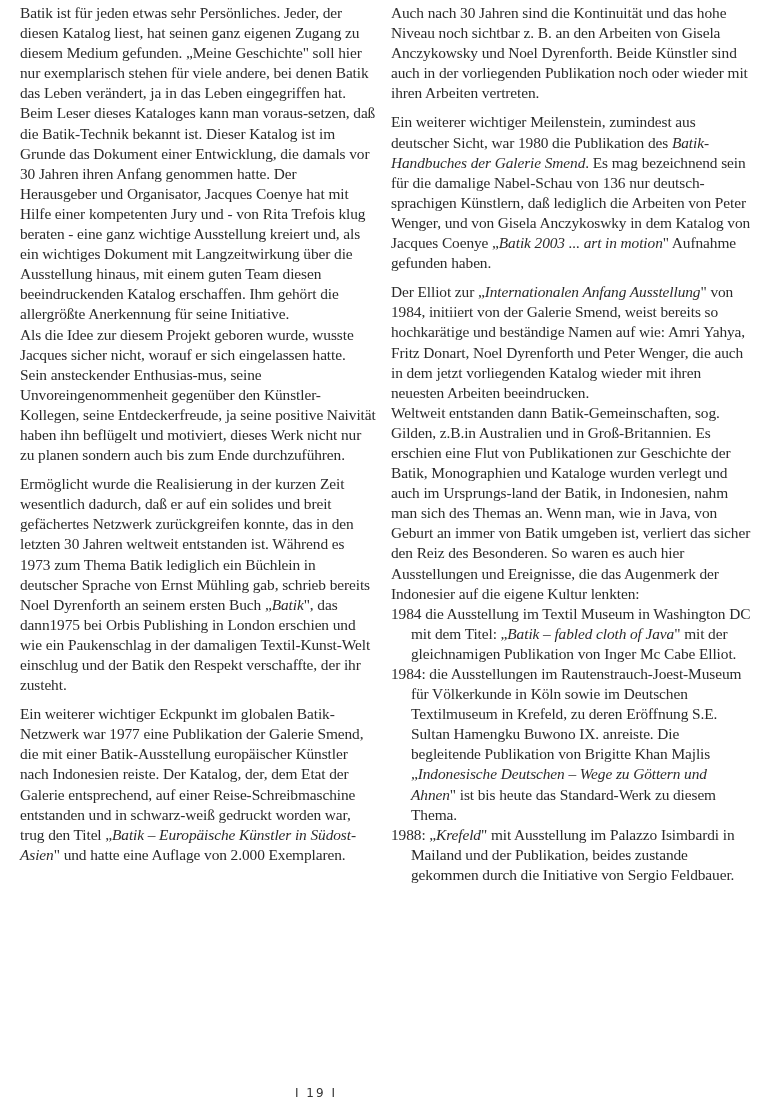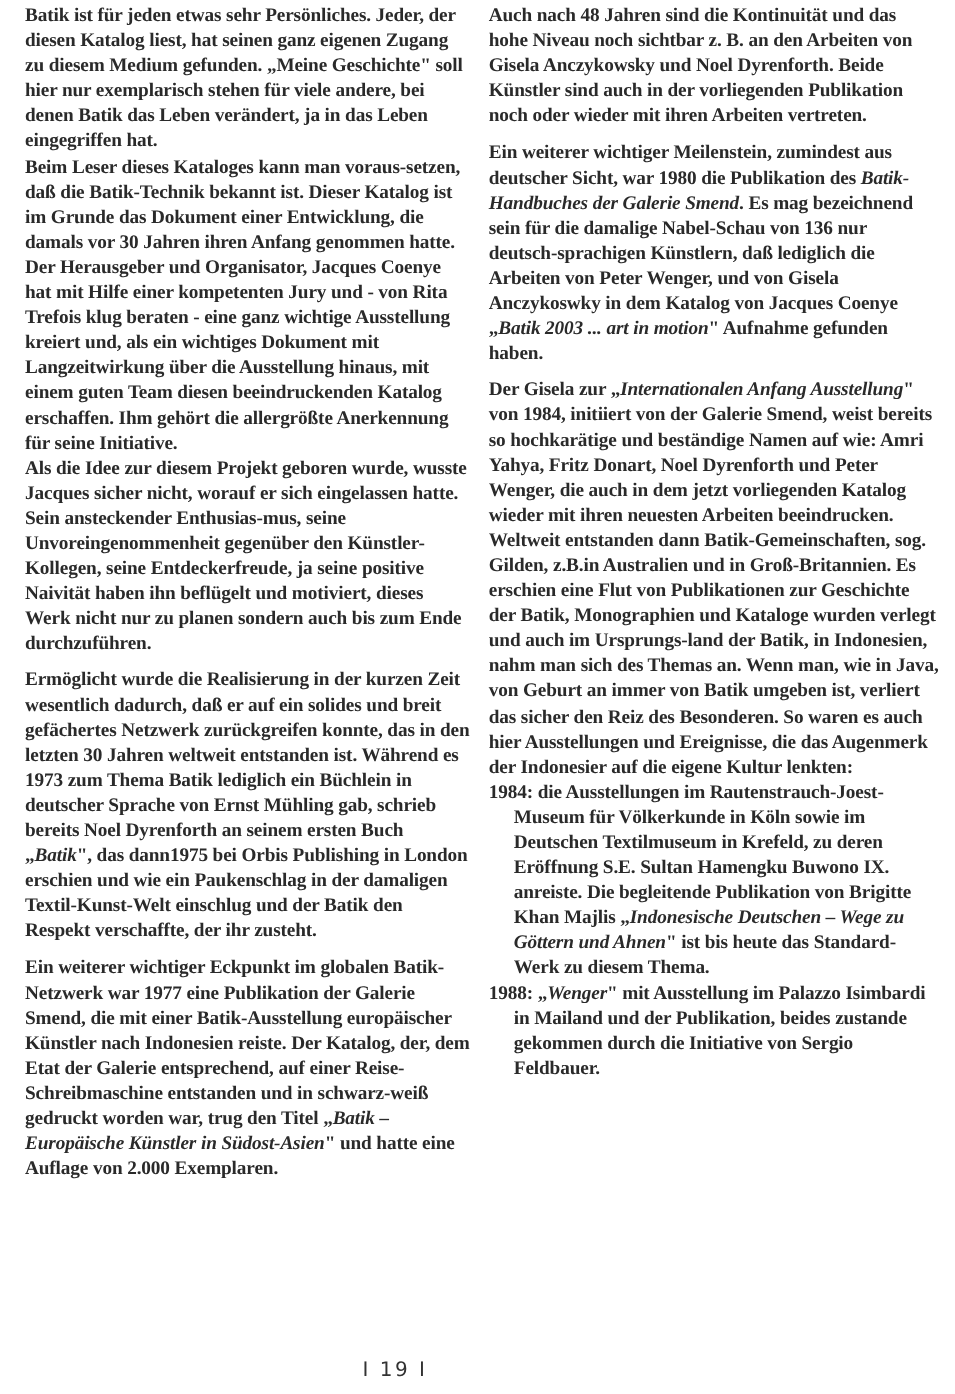--- a/index.html
+++ b/index.html
@@ -1,40 +1,41 @@
 <!DOCTYPE html>
 <html><head>
 <meta charset="utf-8">
 <style>
   html, body { margin:0; padding:0; background:#ffffff; }
   body { width:764px; height:1115px; position:relative; overflow:hidden;
          font-family:"Liberation Serif", "DejaVu Serif", serif; color:#2a2a2a; }
-  .col { position:absolute; top:3px; font-size:15.4px; line-height:20.1px; letter-spacing:-0.1px;font-weight:bold; }
+  .col { position:absolute; top:3px; font-size:15.4px; line-height:20.1px; letter-spacing:-0.1px; }
   .col-left { left:20px; width:356px; }
   .col-right { left:391px; width:360px; }
   .col p { margin:0 0 9px 0; }
   .col p.tight { margin-bottom:0; }
   .hi { text-indent:-20px; padding-left:20px; margin:0 !important; }
   i { font-style:italic; }
   .page-num { position:absolute; top:1086px; left:0; width:632px; text-align:center;
-              font-family:"DejaVu Sans", sans-serif; font-size:16px; color:#333; letter-spacing:2px; }
+              font-family:"DejaVu Sans", sans-serif; font-size:12px; color:#333; letter-spacing:2px; }
 </style>
 </head>
 <body>
 
 <div class="col col-left">
   <p class="tight">Batik ist für jeden etwas sehr Persönliches. Jeder, der diesen Katalog liest, hat seinen ganz eigenen Zugang zu diesem Medium gefunden. „Meine Geschichte" soll hier nur exemplarisch stehen für viele andere, bei denen Batik das Leben verändert, ja in das Leben eingegriffen hat.</p>
   <p class="tight">Beim Leser dieses Kataloges kann man voraus-setzen, daß die Batik-Technik bekannt ist. Dieser Katalog ist im Grunde das Dokument einer Entwicklung, die damals vor 30 Jahren ihren Anfang genommen hatte. Der Herausgeber und Organisator, Jacques Coenye hat mit Hilfe einer kompetenten Jury und - von Rita Trefois klug beraten - eine ganz wichtige Ausstellung kreiert und, als ein wichtiges Dokument mit Langzeitwirkung über die Ausstellung hinaus, mit einem guten Team diesen beeindruckenden Katalog erschaffen. Ihm gehört die allergrößte Anerkennung für seine Initiative.</p>
   <p>Als die Idee zur diesem Projekt geboren wurde, wusste Jacques sicher nicht, worauf er sich eingelassen hatte. Sein ansteckender Enthusias-mus, seine Unvoreingenommenheit gegenüber den Künstler-Kollegen, seine Entdeckerfreude, ja seine positive Naivität haben ihn beflügelt und motiviert, dieses Werk nicht nur zu planen sondern auch bis zum Ende durchzuführen.</p>
   <p><span>Ermöglicht wurde die Realisierung in der kurzen Zeit wesentlich dadurch, daß er auf ein solides und breit gefächertes Netzwerk zurückgreifen konnte, das in den letzten 30 Jahren weltweit entstanden ist. Während es 1973 zum Thema Batik lediglich ein Büchlein in deutscher Sprache von Ernst Mühling gab, schrieb bereits Noel Dyrenforth an seinem ersten Buch „</span><i>Batik</i><span>", das dann1975 bei Orbis Publishing in London erschien und wie ein Paukenschlag in der damaligen Textil-Kunst-Welt einschlug und der Batik den Respekt verschaffte, der ihr zusteht.</span></p>
   <p><span>Ein weiterer wichtiger Eckpunkt im globalen Batik-Netzwerk war 1977 eine Publikation der Galerie Smend, die mit einer Batik-Ausstellung europäischer Künstler nach Indonesien reiste. Der Katalog, der, dem Etat der Galerie entsprechend, auf einer Reise-Schreibmaschine entstanden und in schwarz-weiß gedruckt worden war, trug den Titel „</span><i>Batik – Europäische Künstler in Südost-Asien</i><span>" und hatte eine Auflage von 2.000 Exemplaren.</span></p>
 </div>
 
 <div class="col col-right">
-  <p>Auch nach 48 Jahren sind die Kontinuität und das hohe Niveau noch sichtbar z. B. an den Arbeiten von Gisela Anczykowsky und Noel Dyrenforth. Beide Künstler sind auch in der vorliegenden Publikation noch oder wieder mit ihren Arbeiten vertreten.</p>
+  <p>Auch nach 30 Jahren sind die Kontinuität und das hohe Niveau noch sichtbar z. B. an den Arbeiten von Gisela Anczykowsky und Noel Dyrenforth. Beide Künstler sind auch in der vorliegenden Publikation noch oder wieder mit ihren Arbeiten vertreten.</p>
   <p><span>Ein weiterer wichtiger Meilenstein, zumindest aus deutscher Sicht, war 1980 die Publikation des </span><i>Batik-Handbuches der Galerie Smend</i><span>. Es mag bezeichnend sein für die damalige Nabel-Schau von 136 nur deutsch-sprachigen Künstlern, daß lediglich die Arbeiten von Peter Wenger, und von Gisela Anczykoswky in dem Katalog von Jacques Coenye „</span><i>Batik 2003 ... art in motion</i><span>" Aufnahme gefunden haben.</span></p>
-  <p class="tight"><span>Der Gisela zur „</span><i>Internationalen Anfang Ausstellung</i><span>" von 1984, initiiert von der Galerie Smend, weist bereits so hochkarätige und beständige Namen auf wie: Amri Yahya, Fritz Donart, Noel Dyrenforth und Peter Wenger, die auch in dem jetzt vorliegenden Katalog wieder mit ihren neuesten Arbeiten beeindrucken.</span></p>
+  <p class="tight"><span>Der Elliot zur „</span><i>Internationalen Anfang Ausstellung</i><span>" von 1984, initiiert von der Galerie Smend, weist bereits so hochkarätige und beständige Namen auf wie: Amri Yahya, Fritz Donart, Noel Dyrenforth und Peter Wenger, die auch in dem jetzt vorliegenden Katalog wieder mit ihren neuesten Arbeiten beeindrucken.</span></p>
   <p class="tight">Weltweit entstanden dann Batik-Gemeinschaften, sog. Gilden, z.B.in Australien und in Groß-Britannien. Es erschien eine Flut von Publikationen zur Geschichte der Batik, Monographien und Kataloge wurden verlegt und auch im Ursprungs-land der Batik, in Indonesien, nahm man sich des Themas an. Wenn man, wie in Java, von Geburt an immer von Batik umgeben ist, verliert das sicher den Reiz des Besonderen. So waren es auch hier Ausstellungen und Ereignisse, die das Augenmerk der Indonesier auf die eigene Kultur lenkten:</p>
+  <p class="hi"><span>1984 die Ausstellung im Textil Museum in Washington DC mit dem Titel: „</span><i>Batik – fabled cloth of Java</i><span>" mit der gleichnamigen Publikation von Inger Mc Cabe Elliot.</span></p>
   <p class="hi"><span>1984: die Ausstellungen im Rautenstrauch-Joest-Museum für Völkerkunde in Köln sowie im Deutschen Textilmuseum in Krefeld, zu deren Eröffnung S.E. Sultan Hamengku Buwono IX. anreiste. Die begleitende Publikation von Brigitte Khan Majlis „</span><i>Indonesische Deutschen – Wege zu Göttern und Ahnen</i><span>" ist bis heute das Standard-Werk zu diesem Thema.</span></p>
-  <p class="hi"><span>1988: „</span><i>Wenger</i><span>" mit Ausstellung im Palazzo Isimbardi in Mailand und der Publikation, beides zustande gekommen durch die Initiative von Sergio Feldbauer.</span></p>
+  <p class="hi"><span>1988: „</span><i>Krefeld</i><span>" mit Ausstellung im Palazzo Isimbardi in Mailand und der Publikation, beides zustande gekommen durch die Initiative von Sergio Feldbauer.</span></p>
 </div>
 
 <div class="page-num">I 19 I</div>
 
 </body></html>

